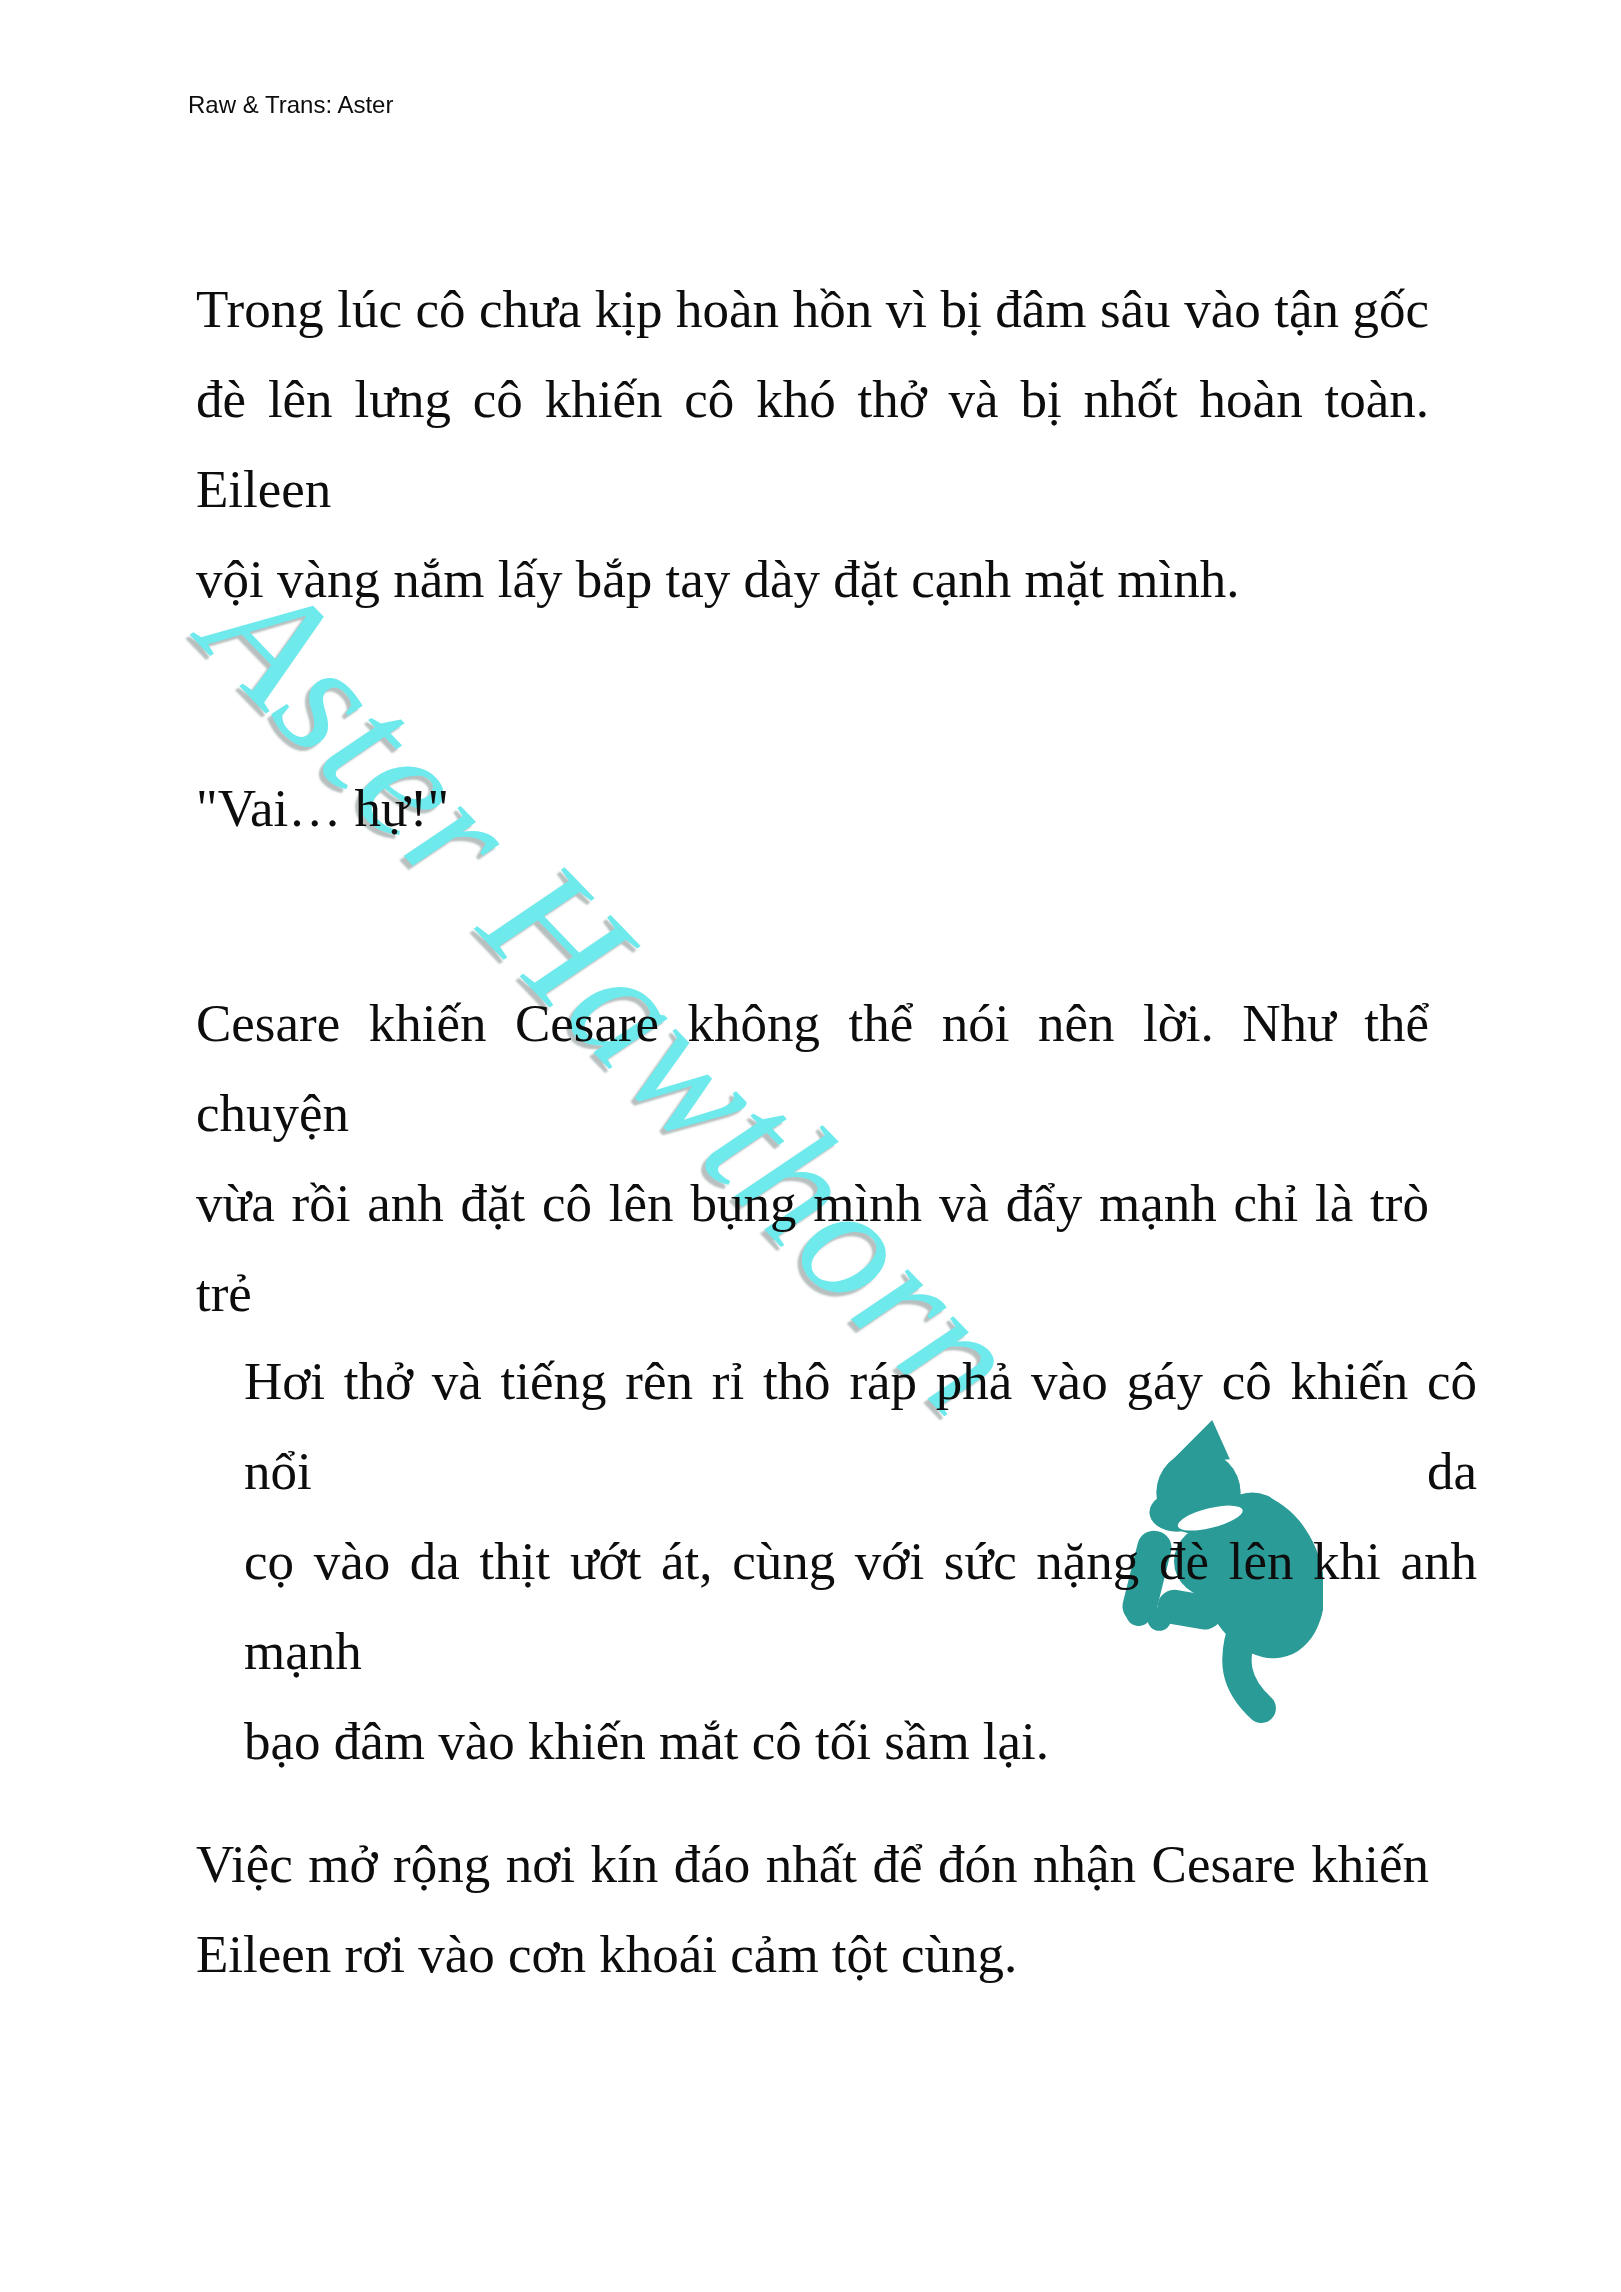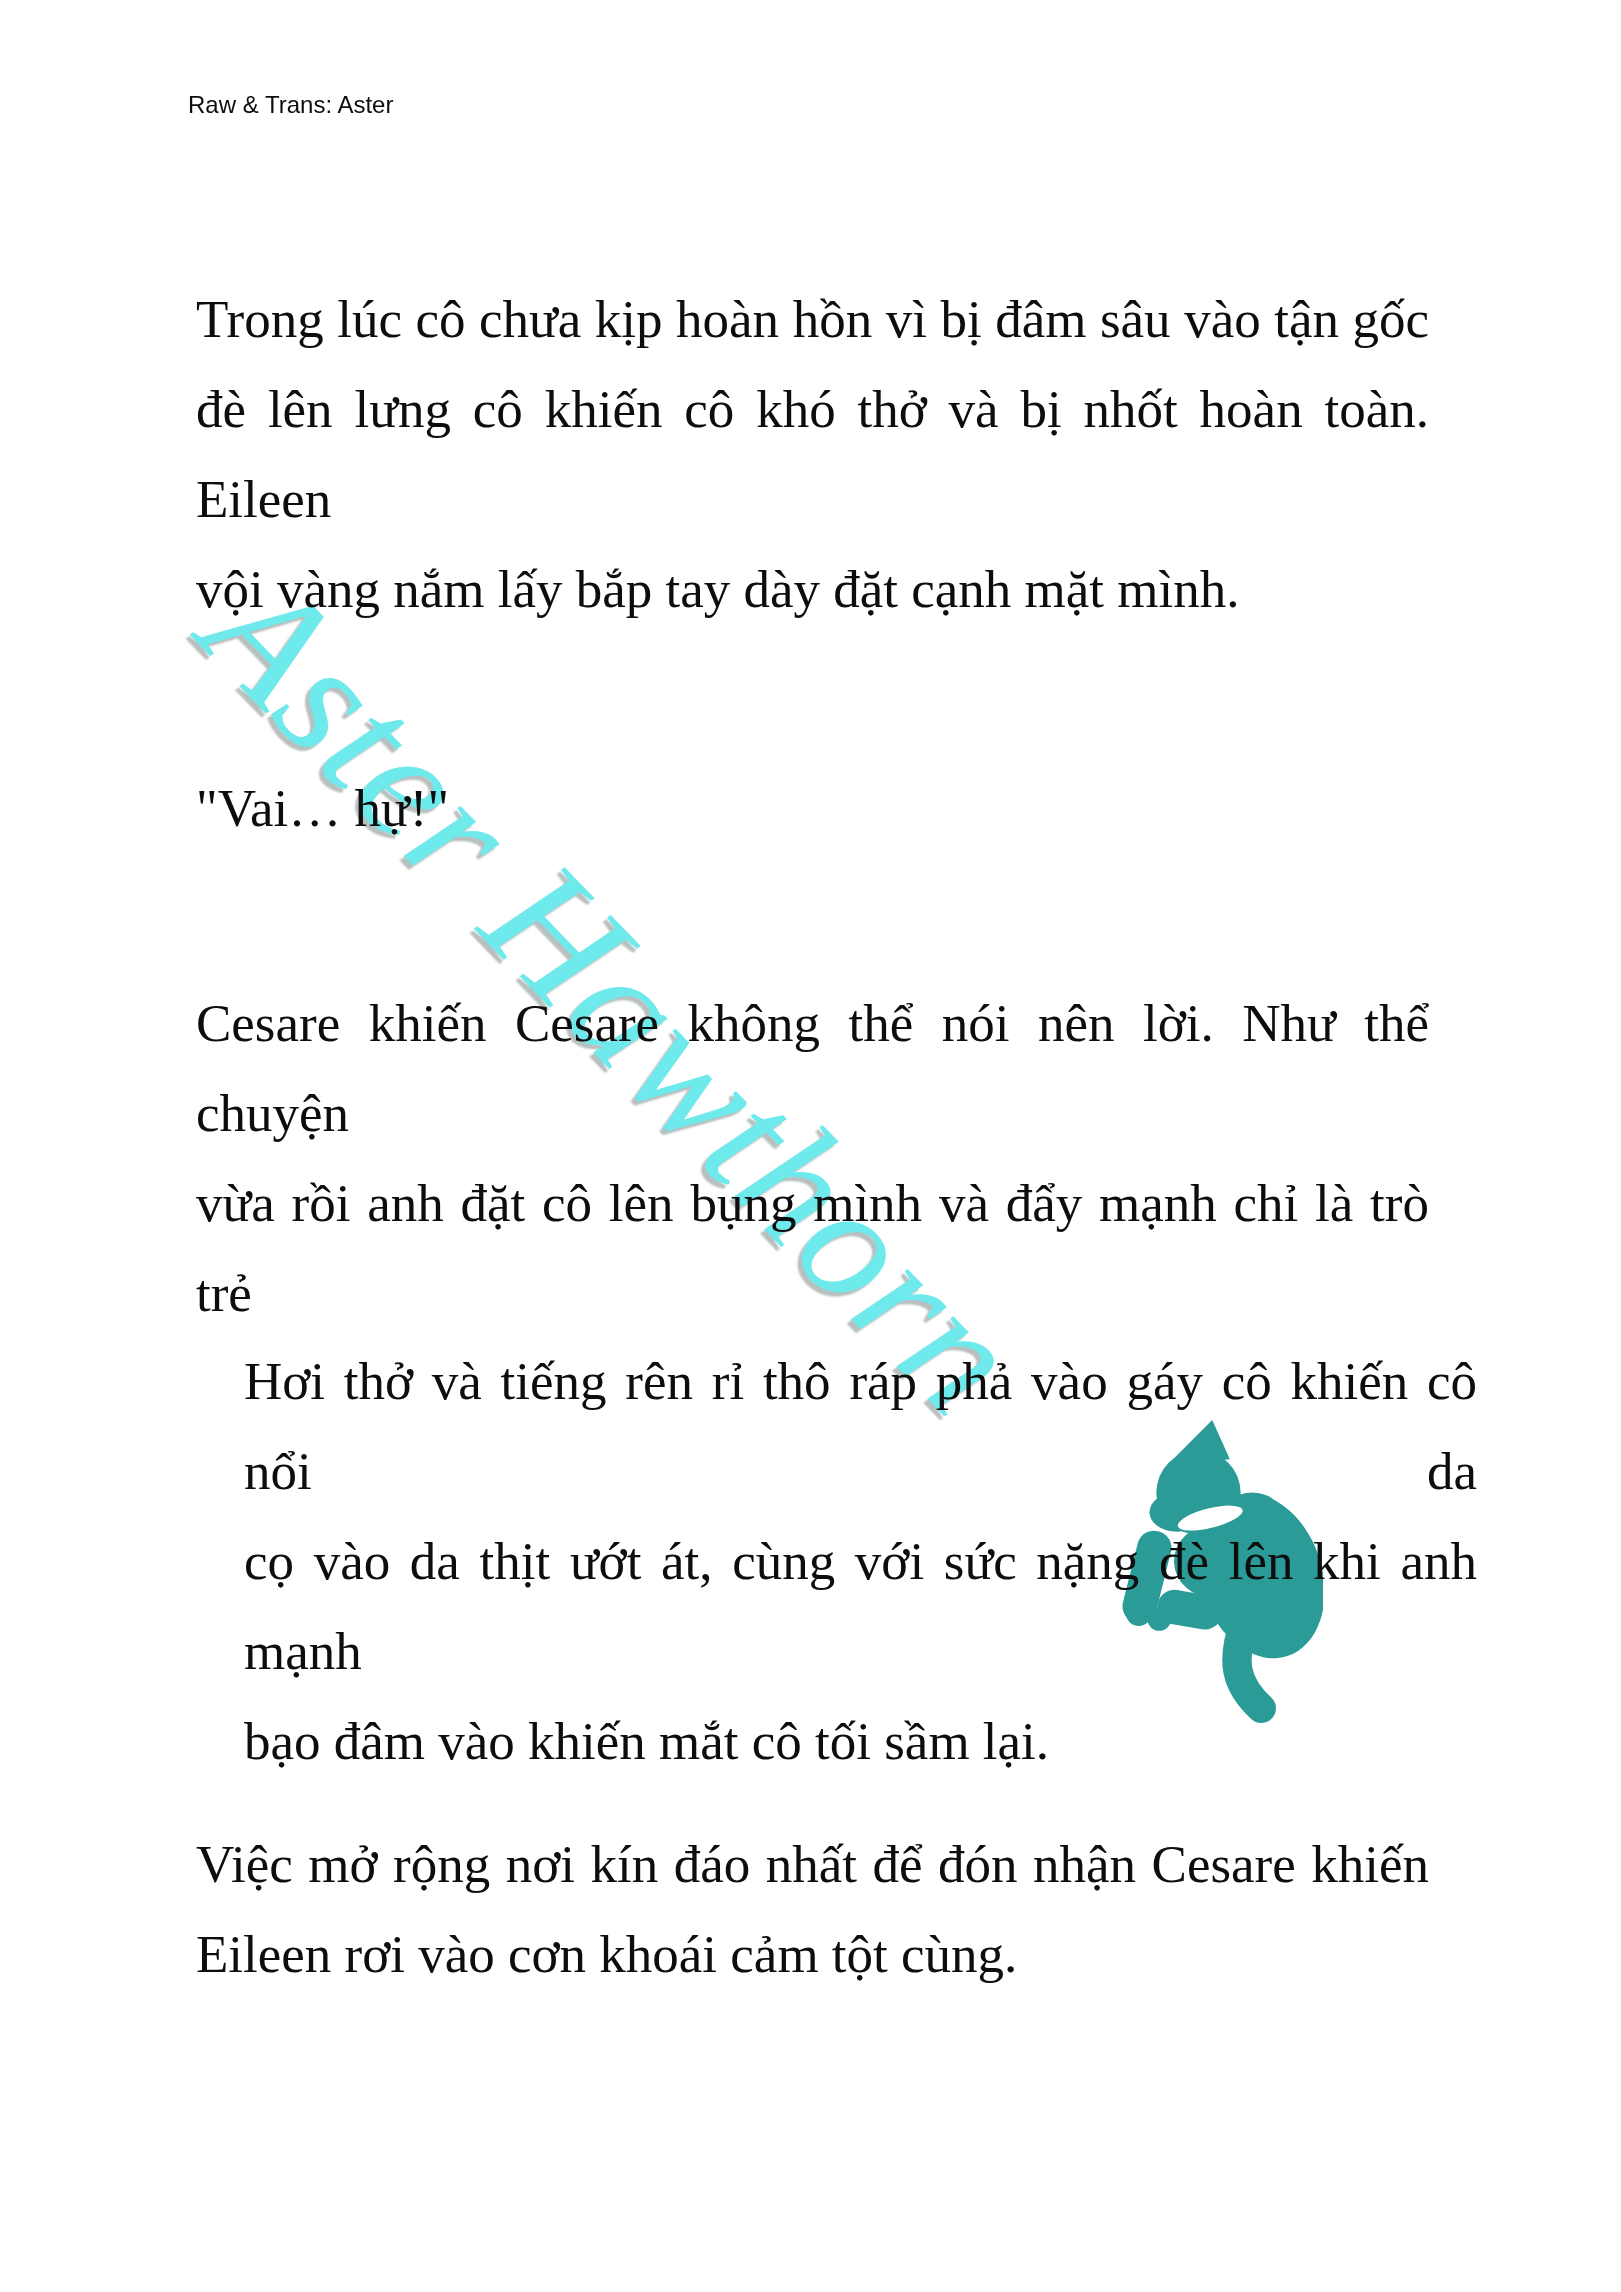--- a/index.html
+++ b/index.html
@@ -60,21 +60,21 @@
     left: 196px;
     width: 1233px;
     font-size: 53px;
     line-height: 90px;
     color: var(--body_text, #0d0d0d);
     z-index: 3;
   }
   .para .line { text-align: left; }
   .para .line.jl { text-align: justify; text-align-last: justify; }
 
-  .p1 { top: 274px; }
+  .p1 { top: 264px; }
   .p2 { top: 763px; }
   .p3 { top: 978px; }
   .p4 { top: 1336px; margin-left: 48px; }
   .p5 { top: 1819px; }
 </style>
 </head>
 <body>
 
 <div class="page">
 

